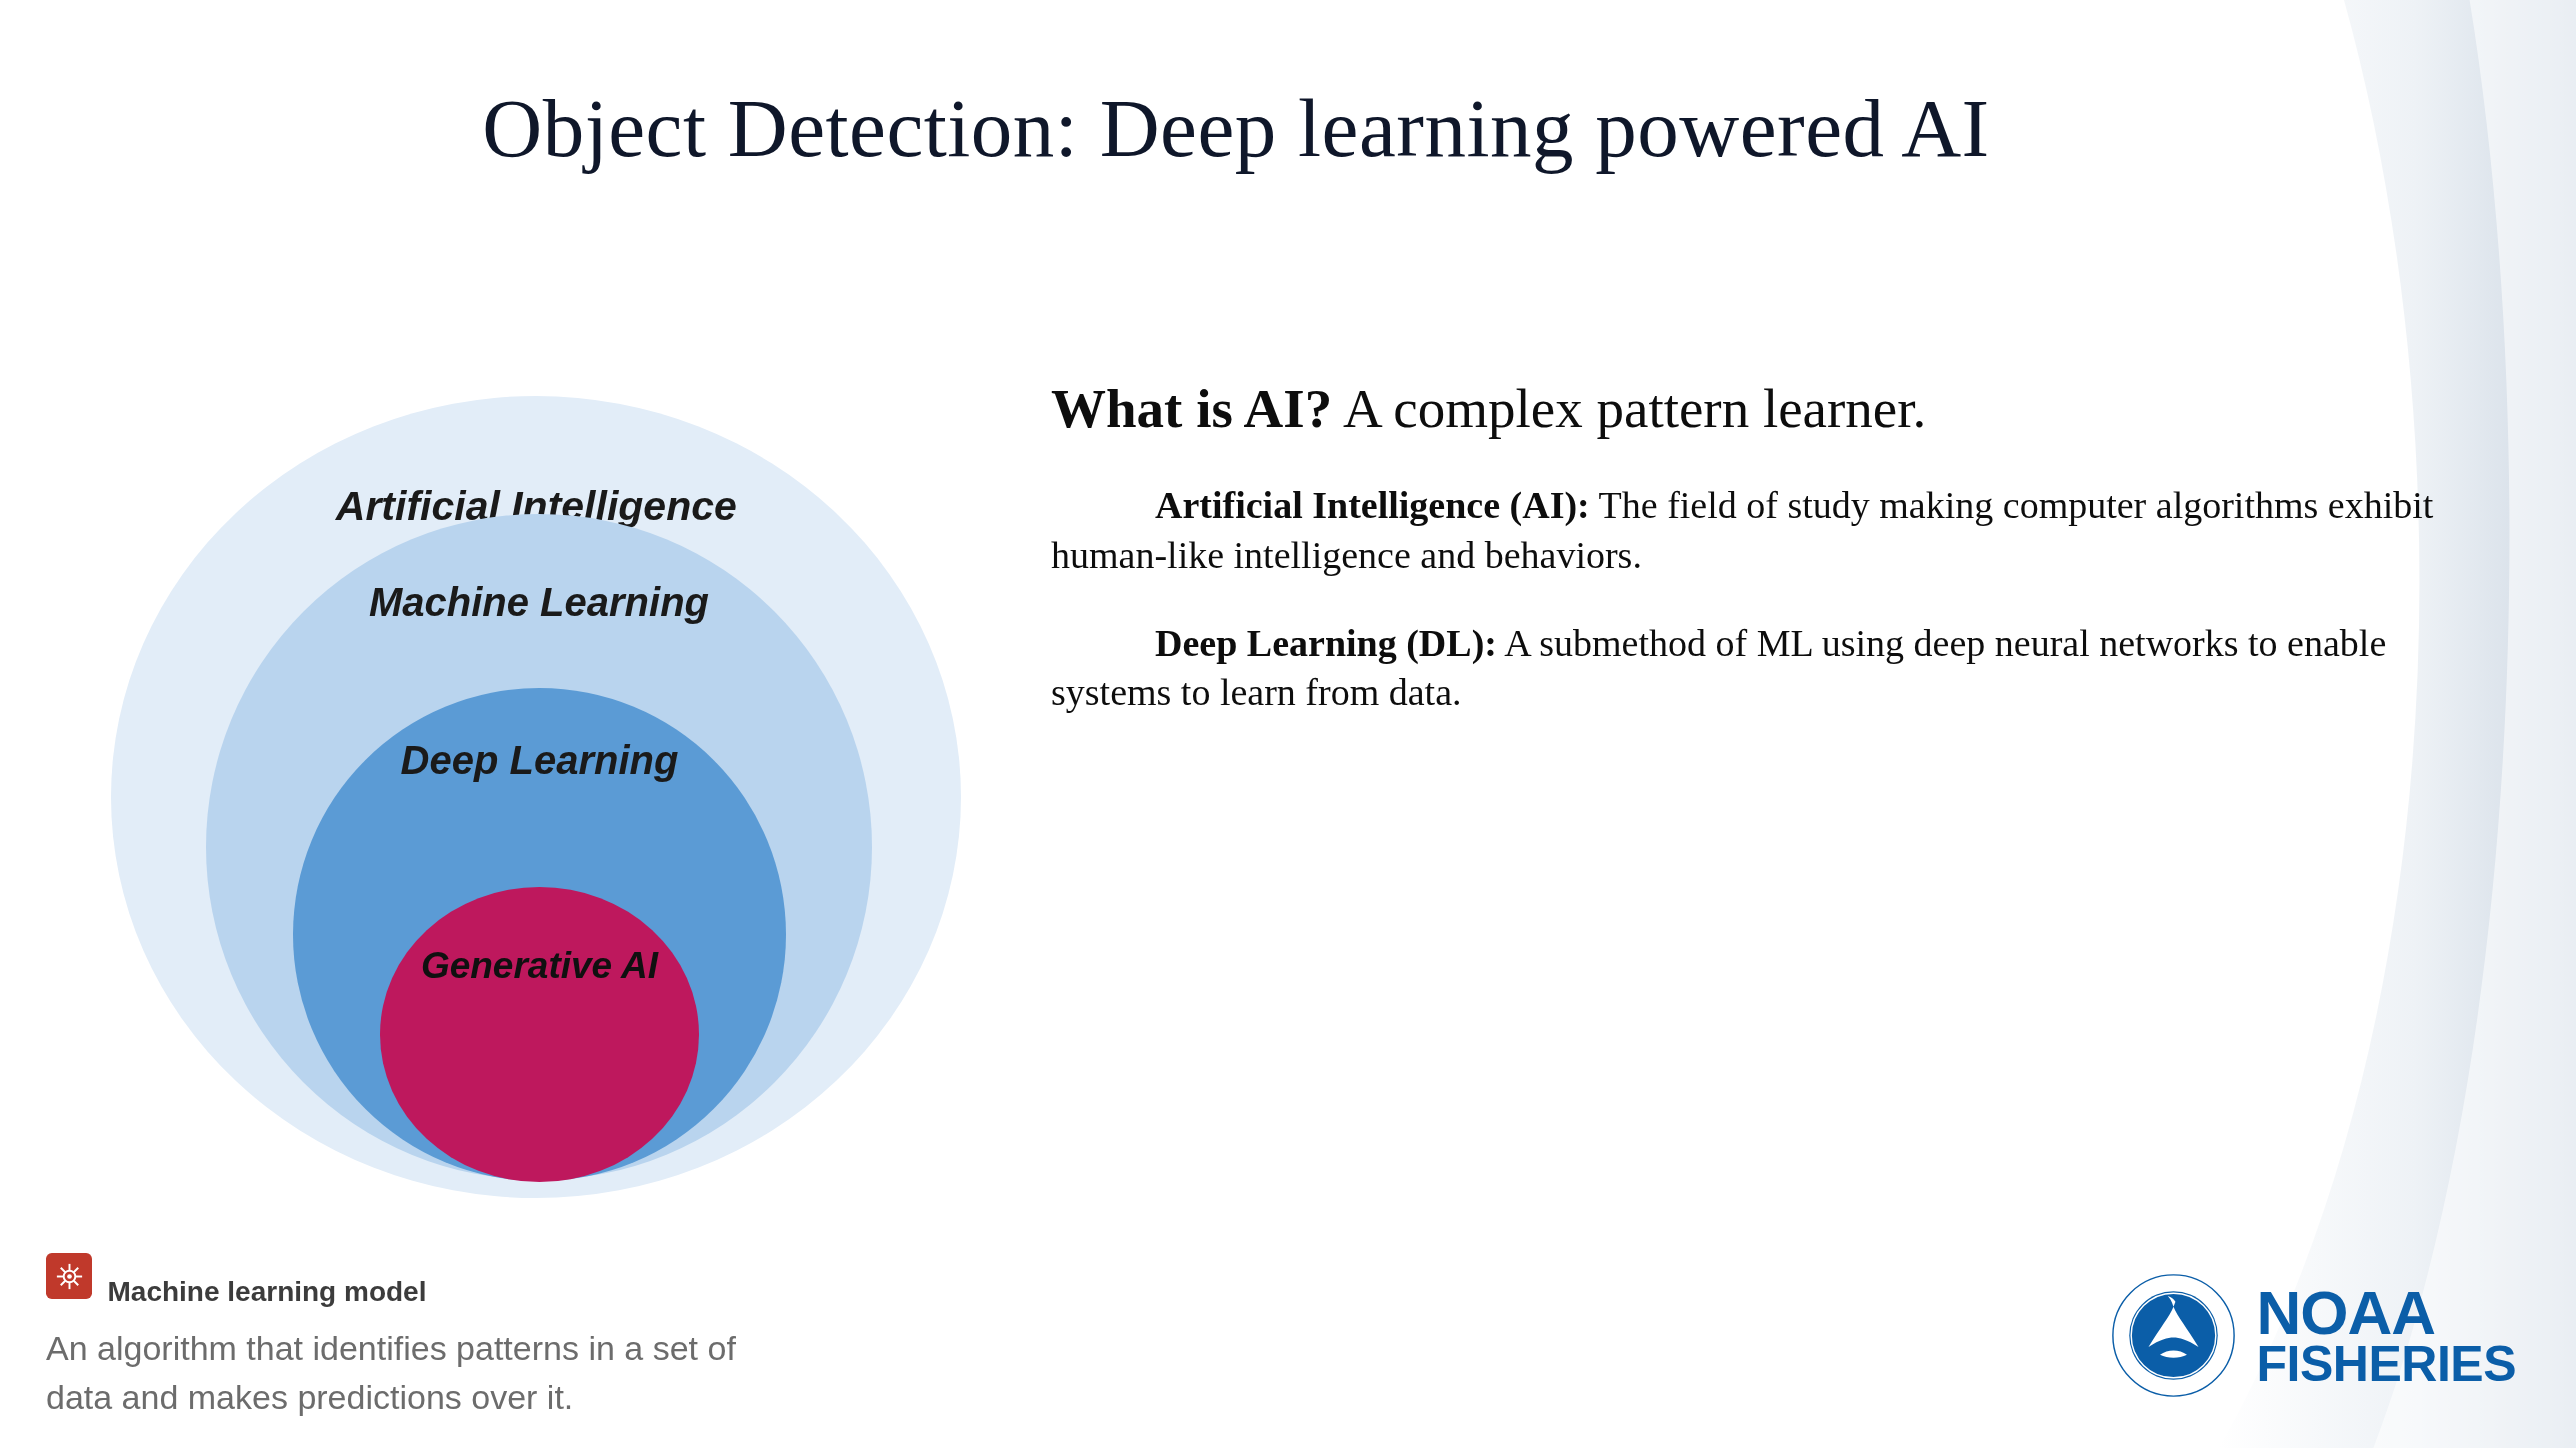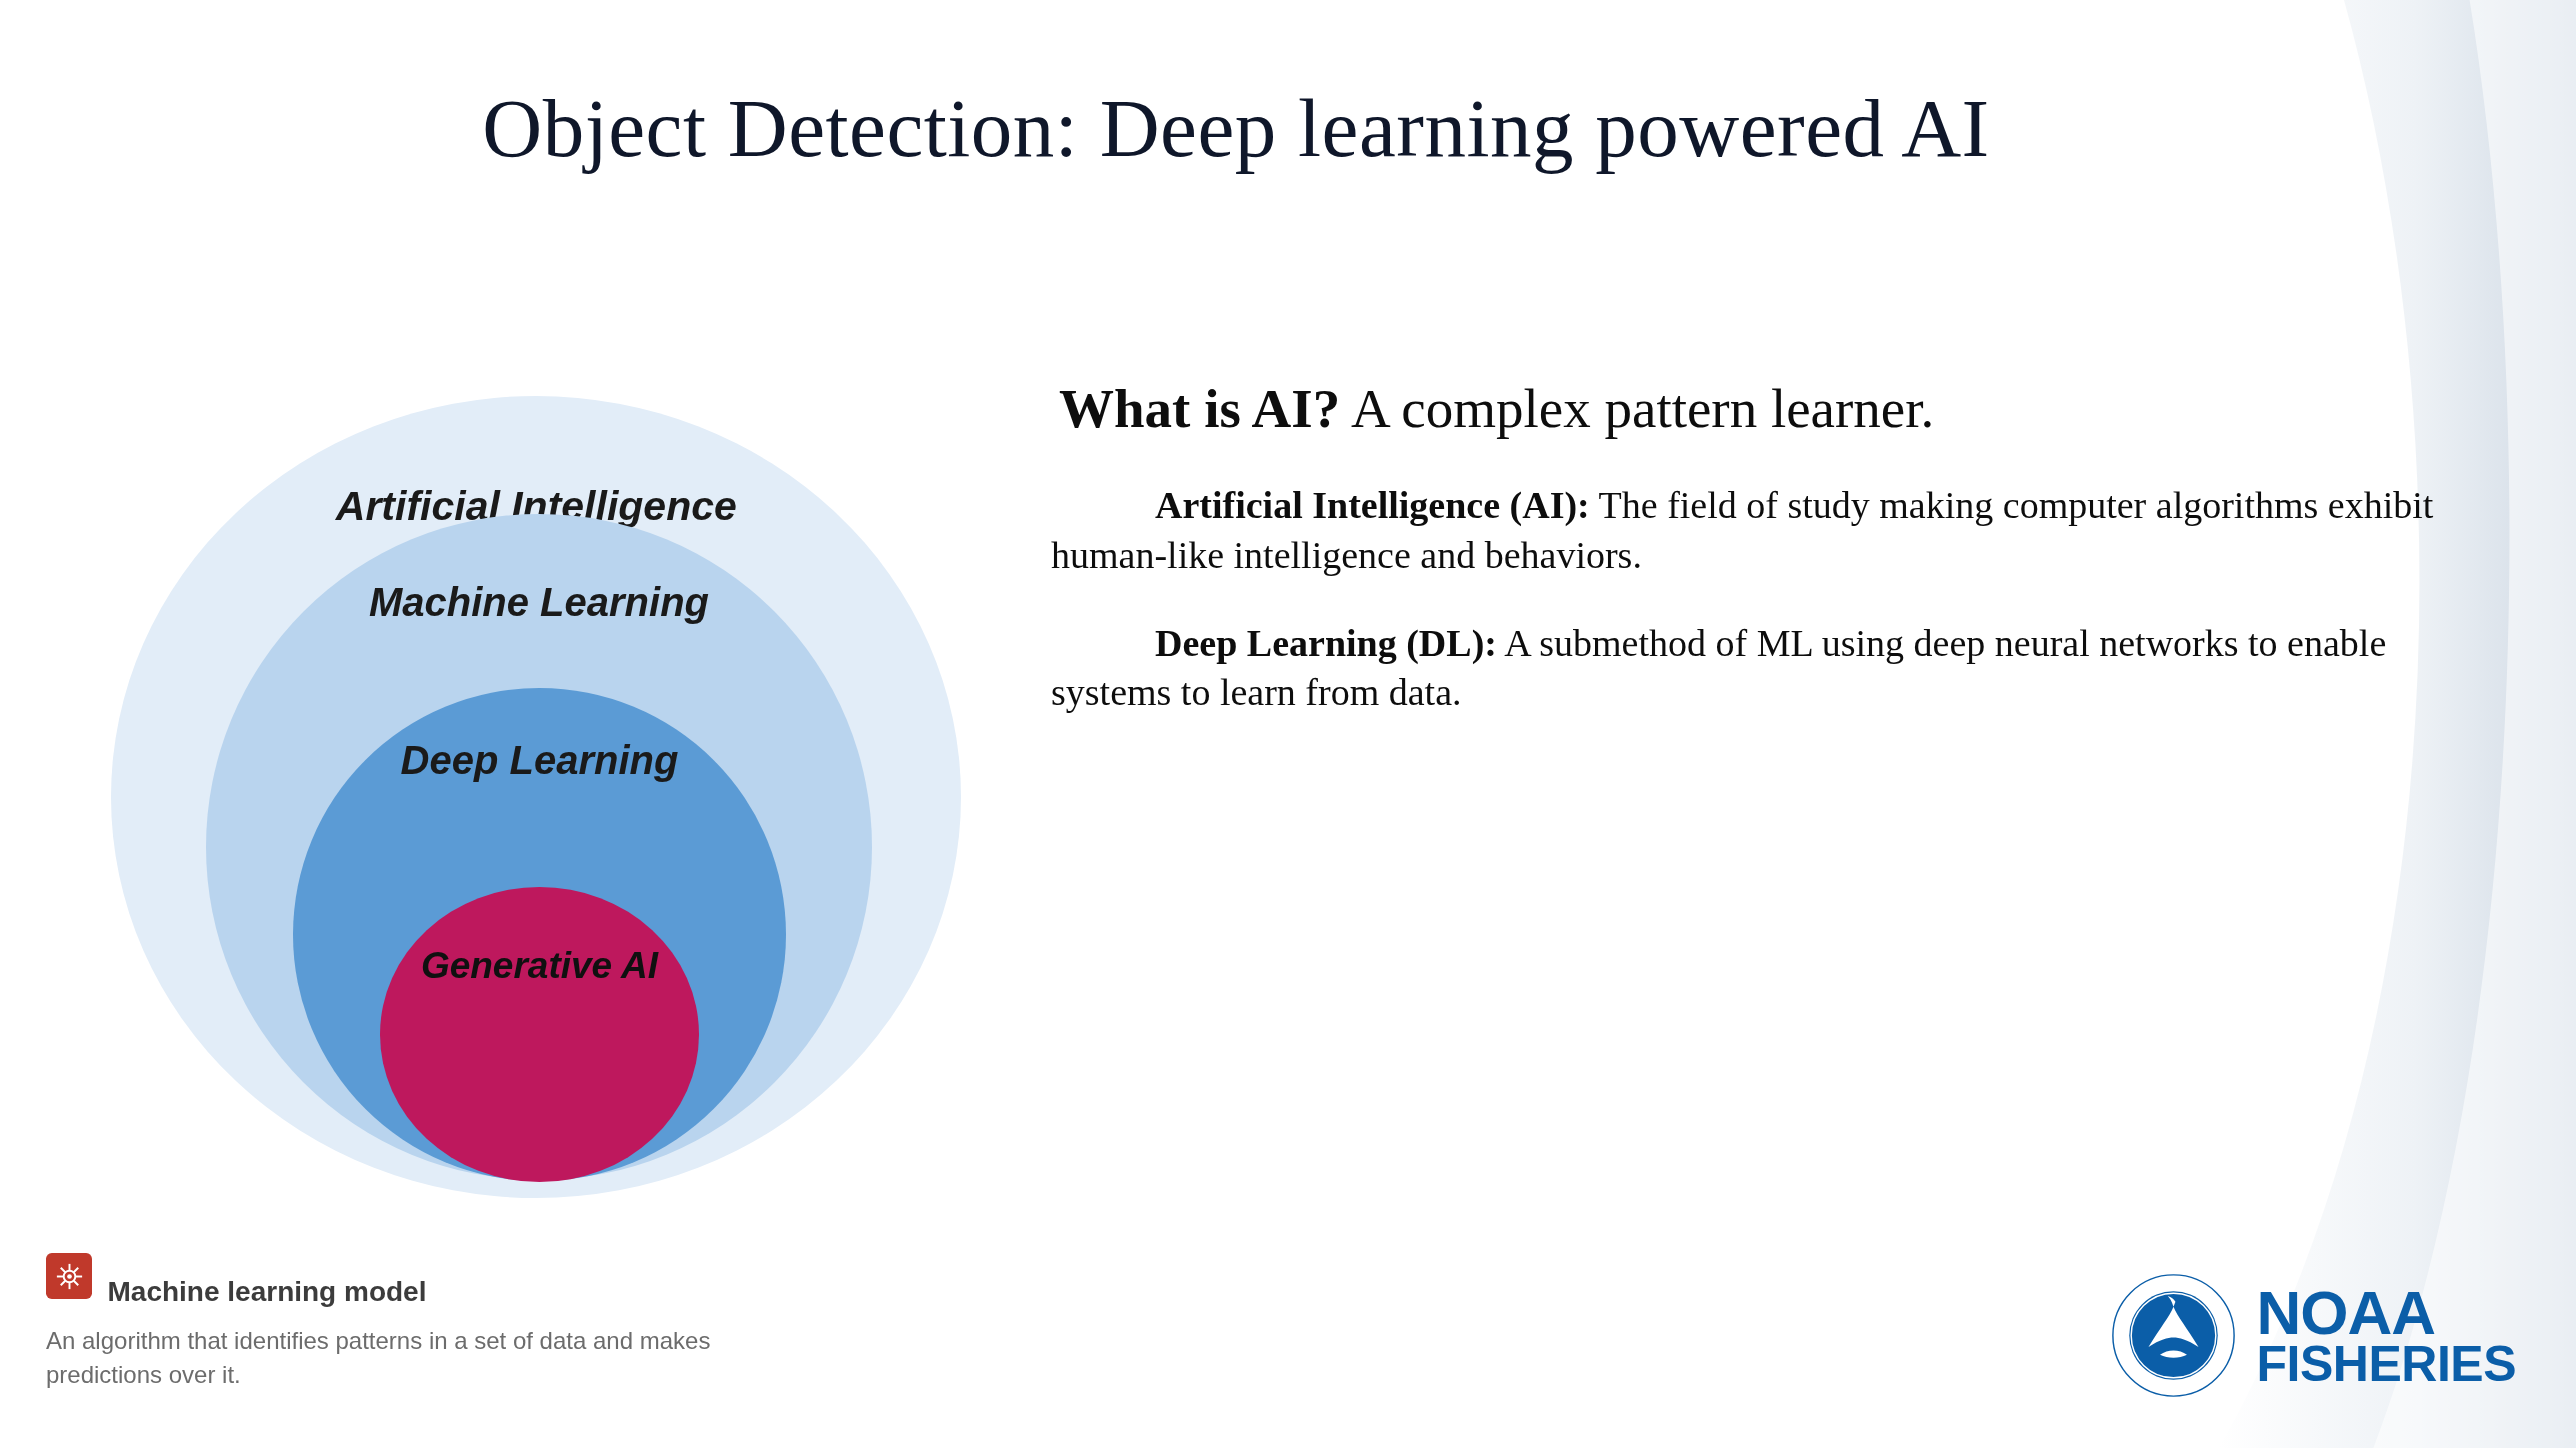--- a/index.html
+++ b/index.html
@@ -119,40 +119,40 @@
     flex: 0 0 auto;
   }
   .caption-title {
     font-size: 28px;
     font-weight: 700;
     color: #3c3c3c;
     margin-top: 32px;
   }
   .caption-body {
     margin-top: 15.5px;
-    font-size: 24px;
+    font-size: 34px;
     line-height: 1.45;
     color: #6c6c6c;
   }
 
   
   .content {
     position: absolute;
     left: 1051px;
     top: 377px;
     width: 1449px;
     font-family: "Liberation Serif", serif;
     color: #0d0d0d;
   }
   .content-head {
     font-size: 55px;
     line-height: 1.15;
     margin-bottom: 41px;
   }
-  .content-head b { font-weight: 700; margin-left: 8px; }
+  .content-head b { font-weight: 700; }
   .para {
     font-size: 38px;
     line-height: 1.3;
     margin-bottom: 39px;
     text-indent: 60px;
   }
   .para b { font-weight: 700; margin-left: 44px; }
 
   
   .noaa {

